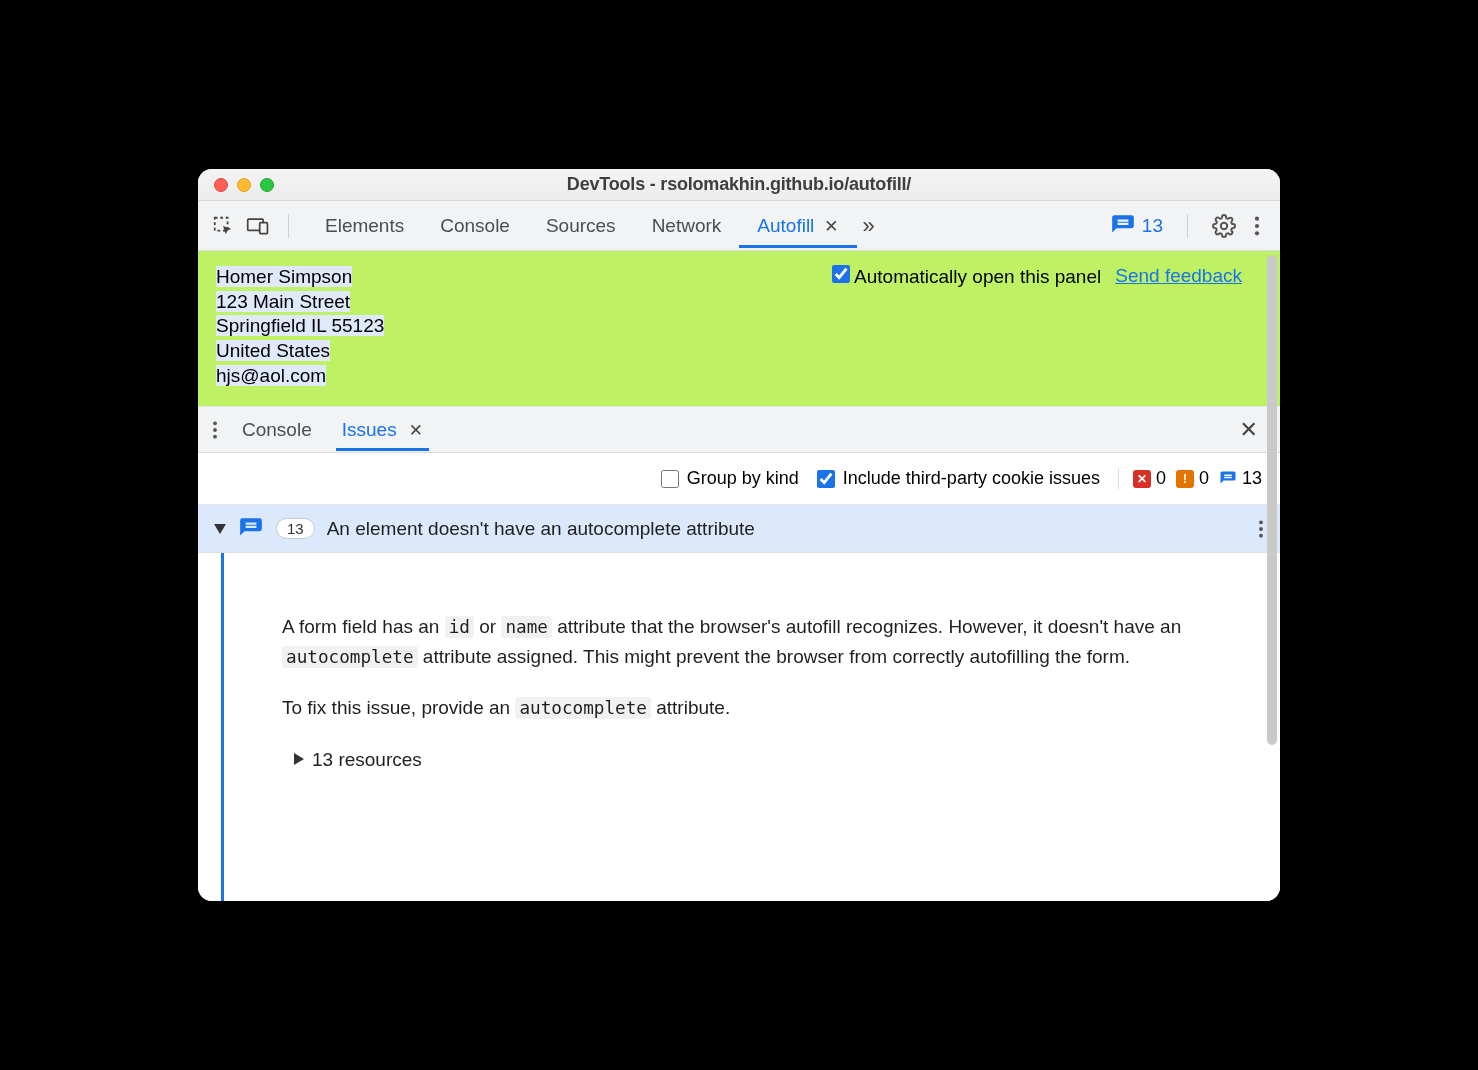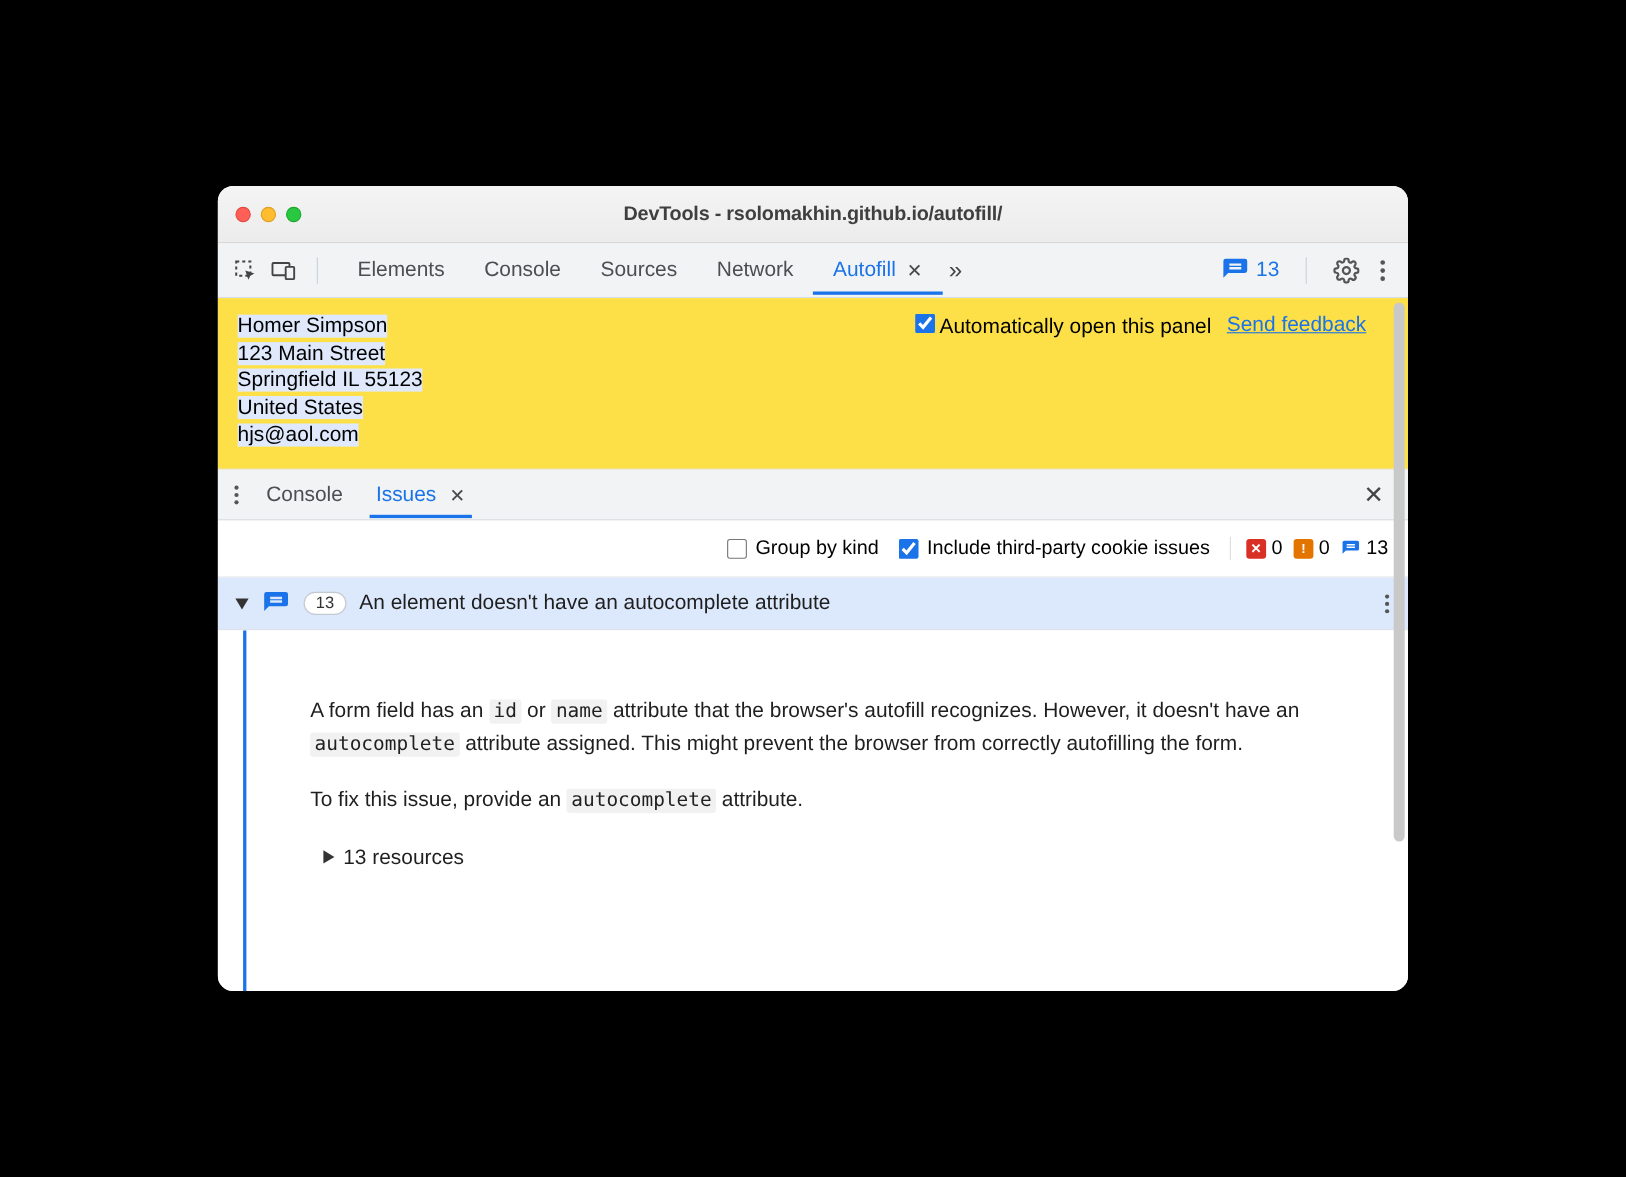--- a/index.html
+++ b/index.html
@@ -21,21 +21,21 @@
     border-radius: 14px;
     overflow: hidden;
     box-shadow: 0 20px 50px rgba(0,0,0,.55);
     display: flex;
     flex-direction: column;
     position: relative;
   }
 
   
   .titlebar {
-    height: 52px;
+    height: 32px;
     background: linear-gradient(#f4f4f4, #ececec);
     border-bottom: 1px solid #d8d8d8;
     display: flex;
     align-items: center;
     position: relative;
   }
   .traffic {
     display: flex;
     gap: 9px;
     position: absolute;
@@ -103,21 +103,21 @@
     right: 3px;
     top: 4px;
     width: 10px;
     height: 490px;
     background: #c9c9c9;
     border-radius: 6px;
   }
 
   
   .autofill-panel {
-    background: #fde047;
+    background: #bef264;
     padding: 14px 18px 18px 18px;
     display: flex;
     justify-content: space-between;
     border-bottom: 1px solid #e6e4e6;
   }
   .profile {
     font-size: 19px;
     line-height: 1.3;
   }
   .profile span { background: #dfe9fb; }

